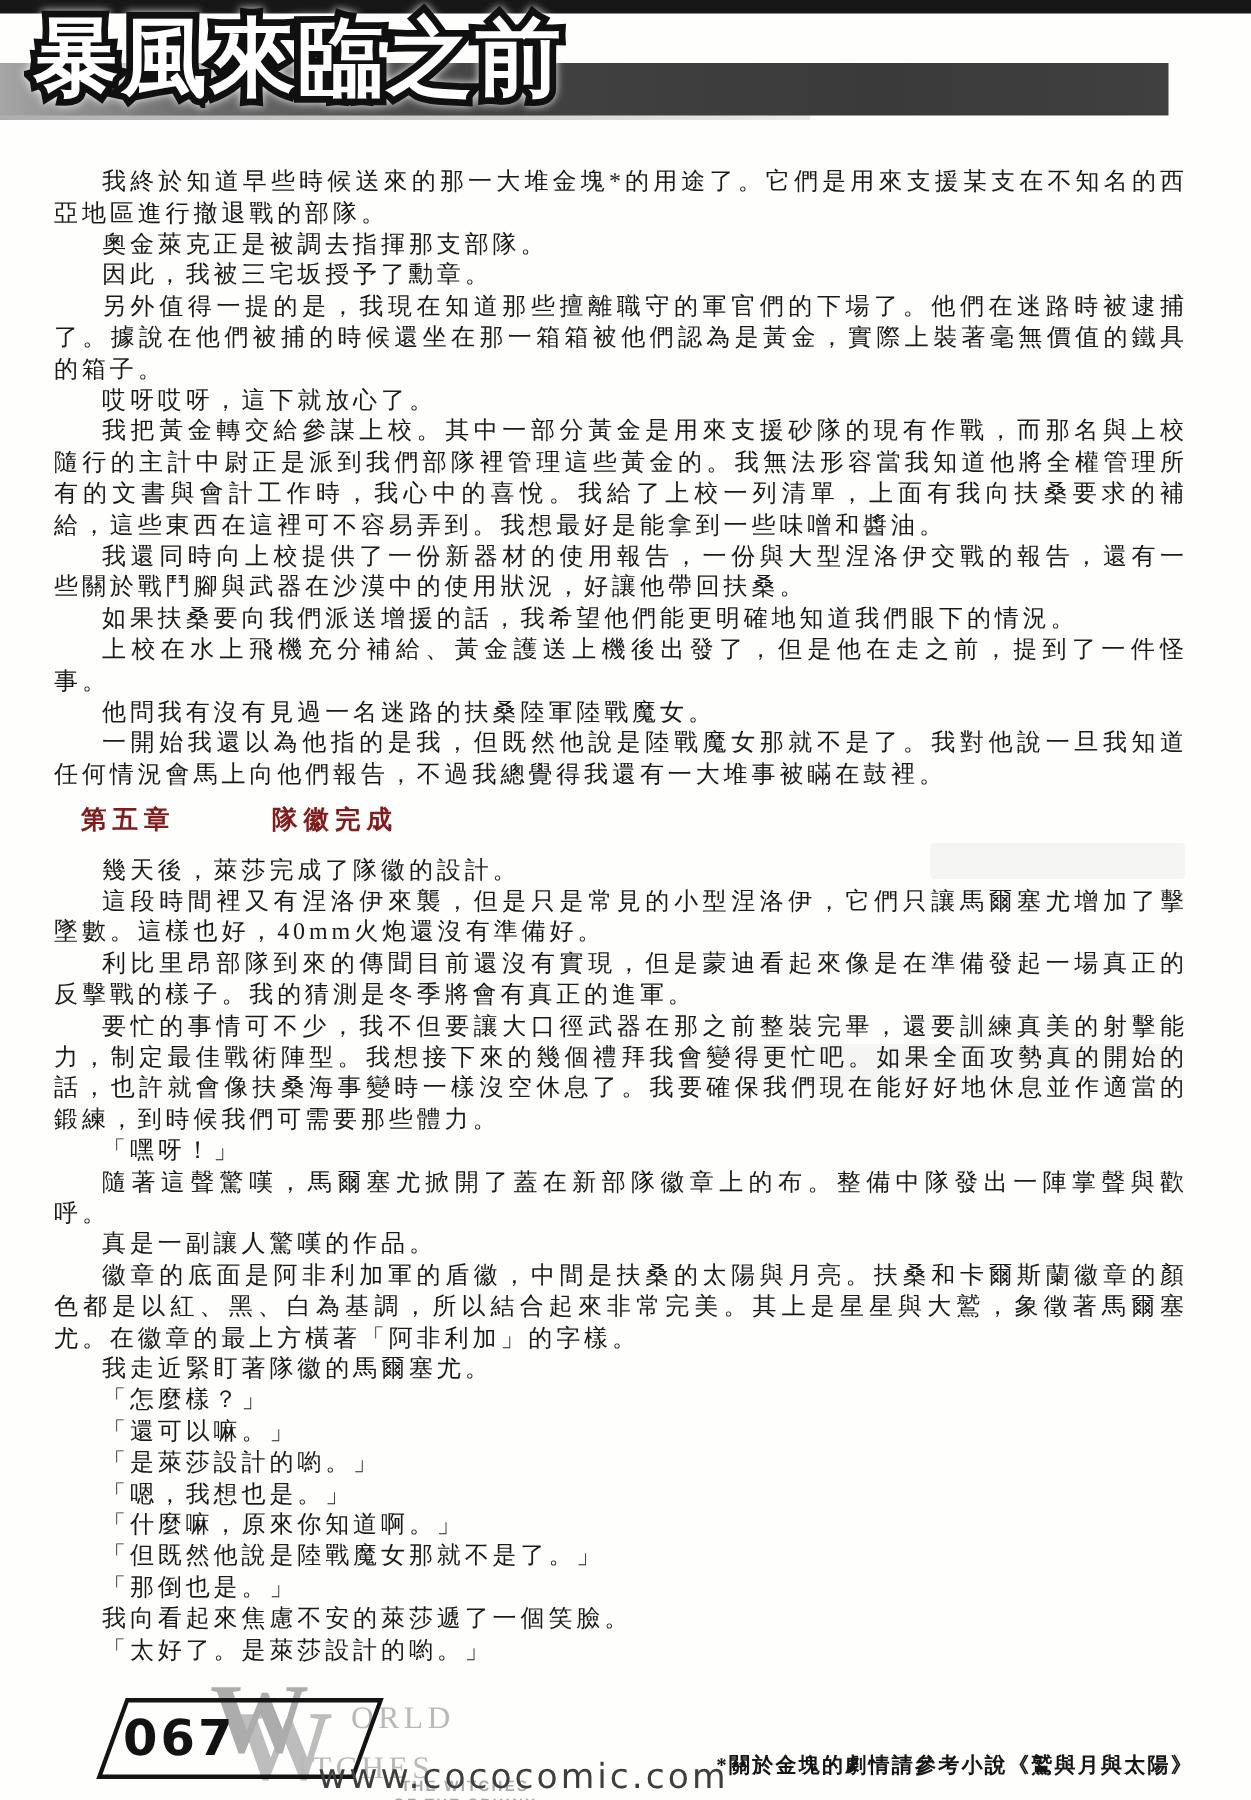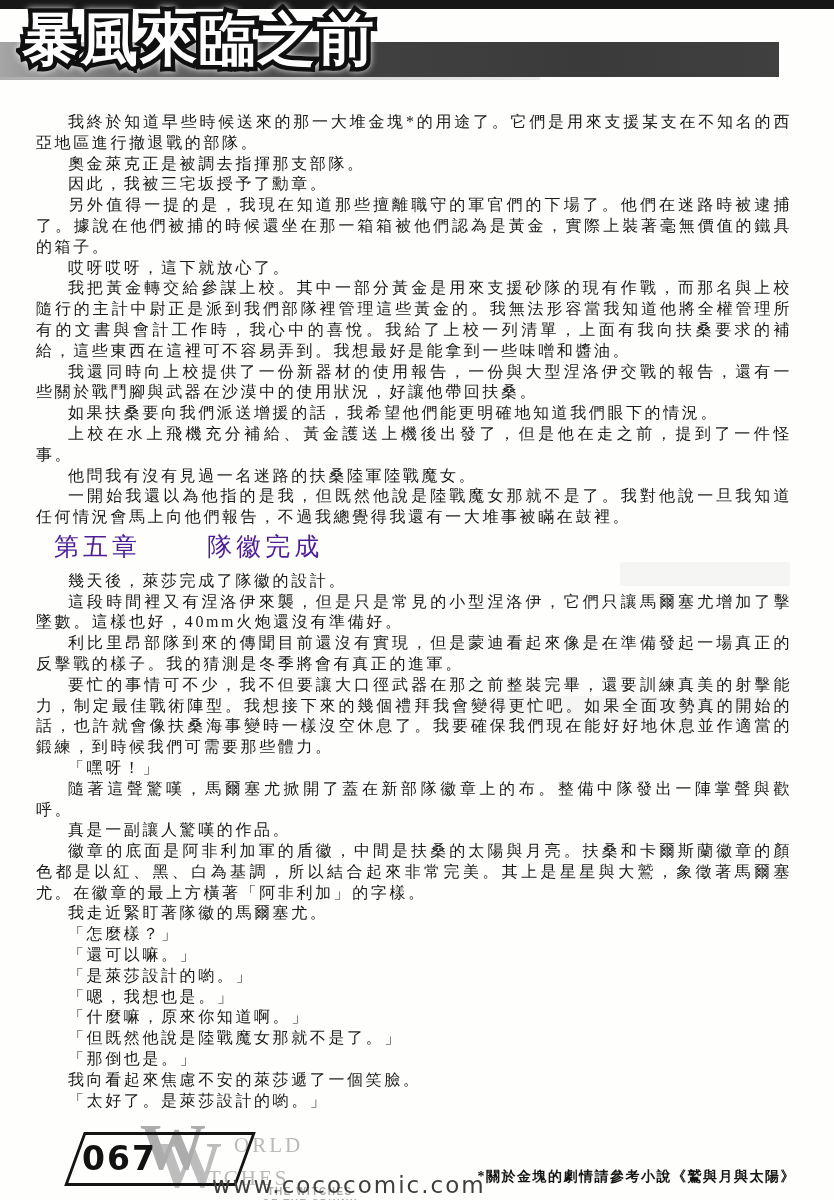--- a/index.html
+++ b/index.html
@@ -46,22 +46,22 @@
 
   
   .body-text {
     position: absolute; top: 112px; left: 36px; width: 756px;
     font-size: 16px; line-height: 20.8px; letter-spacing: 2.6px;
     color: #1a1a1a; text-align: justify; z-index: 2;
   }
   .body-text p.para { margin: 0; text-indent: 2em; }
   h2.chapter {
     margin: 9px 0 13px 0; padding-left: 18px;
-    font-size: 25px; font-weight: normal; letter-spacing: 4px;
-    color: #4c1d95; text-indent: 0;
+    font-size: 17px; font-weight: bold; letter-spacing: 4px;
+    color: #7f1d1d; text-indent: 0;
   }
   h2.chapter .num { margin-right: 56px; }
 
   .scan-smudge {
     position: absolute; background: rgba(80,80,80,0.05);
     border-radius: 3px; z-index: 1; pointer-events: none;
   }
   .smudge-1 { left: 488px; top: 696px; width: 300px; height: 26px; }
   .smudge-2 { left: 620px; top: 562px; width: 170px; height: 24px; }
 

